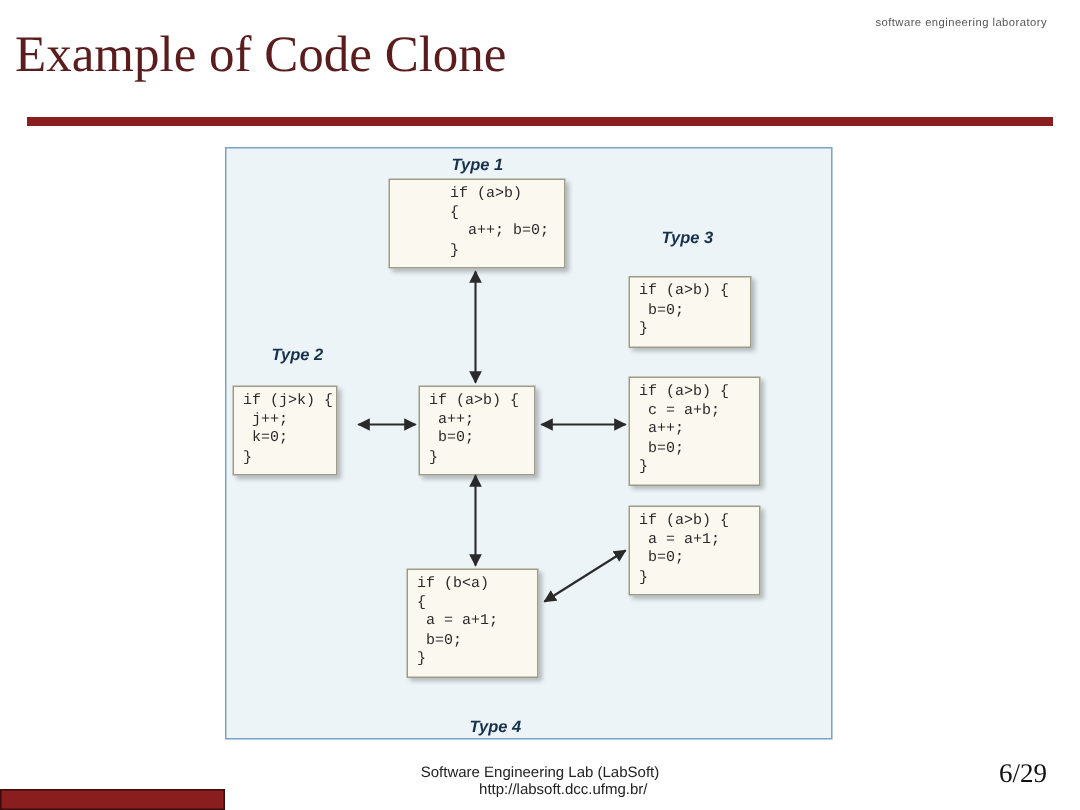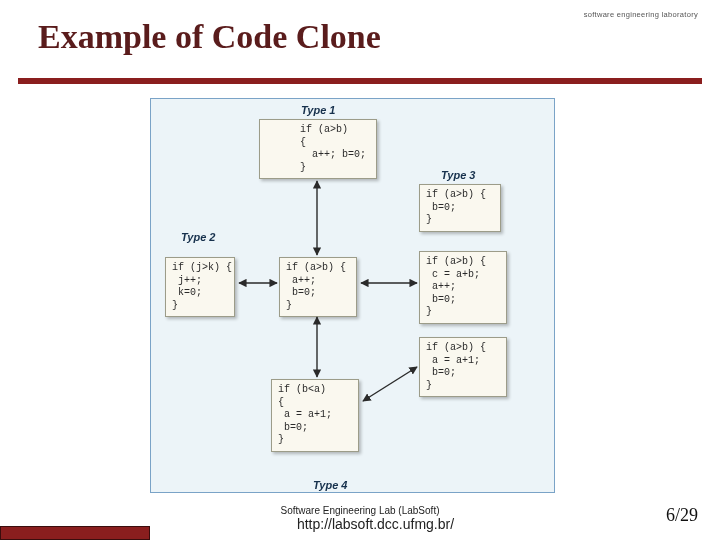--- a/index.html
+++ b/index.html
@@ -7,22 +7,21 @@
     width: 720px; height: 540px;
     background: #fff;
     font-family: Arial, sans-serif;
     position: relative;
     overflow: hidden;
   }
   .title {
     font-family: "Times New Roman", serif;
     font-size: 34px;
     color: #5a1c1c;
-    padding: 18px 0 0 38px;
-    font-weight: bold;
+    padding: 18px 0 0 10px;
   }
   .logo {
     position: absolute; top: 10px; right: 22px;
     text-align: left;
   }
   .logo-main { font-size: 22px; font-weight: bold; color:#2b2b2b; letter-spacing:.5px;}
   .logo-main .dot { display:inline-block; width:7px; height:7px; background:#c02020; vertical-align: middle; margin:0 1px;}
   .logo-sub { font-size: 7.5px; color:#555; letter-spacing: .3px; text-align: center;}
   .rule {
     position:absolute; left:18px; right:18px; top:78px;
@@ -46,21 +45,21 @@
     font-size:10px; color:#2a2a2a;
     padding:4px 6px;
     white-space:pre;
     line-height:1.25;
   }
   .footer {
     position:absolute; left:0; right:0; bottom:8px;
     text-align:center;
     font-size:10px; color:#222;
   }
-  .footer .u { font-size:14px;margin-left:31px; }
+  .footer .u { font-size:10px;margin-left:31px; }
   .pagenum {
     position:absolute; right:22px; bottom:14px;
     font-family:"Times New Roman", serif;
     font-size:18px; color:#111;margin-left:12px;
   }
   .footer-bar {
     position:absolute; left:0; bottom:0;
     width:150px; height:14px; background:#8a1e1e;
     border:1px solid #3a0d0d;
   }
@@ -74,28 +73,28 @@
 <div class="logo">
   <div class="logo-sub">software engineering laboratory</div>
 </div>
 
 <div class="rule"></div>
 
 <div class="figure">
 
   <div class="group-label" style="left:150px; top:5px;">Type 1</div>
   <div class="group-label" style="left:30px;  top:132px;">Type 2</div>
-  <div class="group-label" style="left:290px; top:70px;text-align:center;">Type 3</div>
+  <div class="group-label" style="left:290px; top:54px;text-align:center;">Type 3</div>
   <div class="group-label" style="left:162px; top:380px;">Type 4</div>
 
   <div class="codebox" style="left:108px; top:20px;  width:118px;padding-left:40px;">if (a&gt;b)
 {
   a++; b=0;
 }</div>
-  <div class="codebox" style="left:14px;  top:158px; width:70px;">if (j&gt;k) {
+  <div class="codebox" style="left:4px;  top:158px; width:70px;">if (j&gt;k) {
  j++;
  k=0;
 }</div>
   <div class="codebox" style="left:128px; top:158px; width:78px;">if (a&gt;b) {
  a++;
  b=0;
 }</div>
   <div class="codebox" style="left:268px; top:85px;  width:82px;">if (a&gt;b) {
  b=0;
 }</div>

